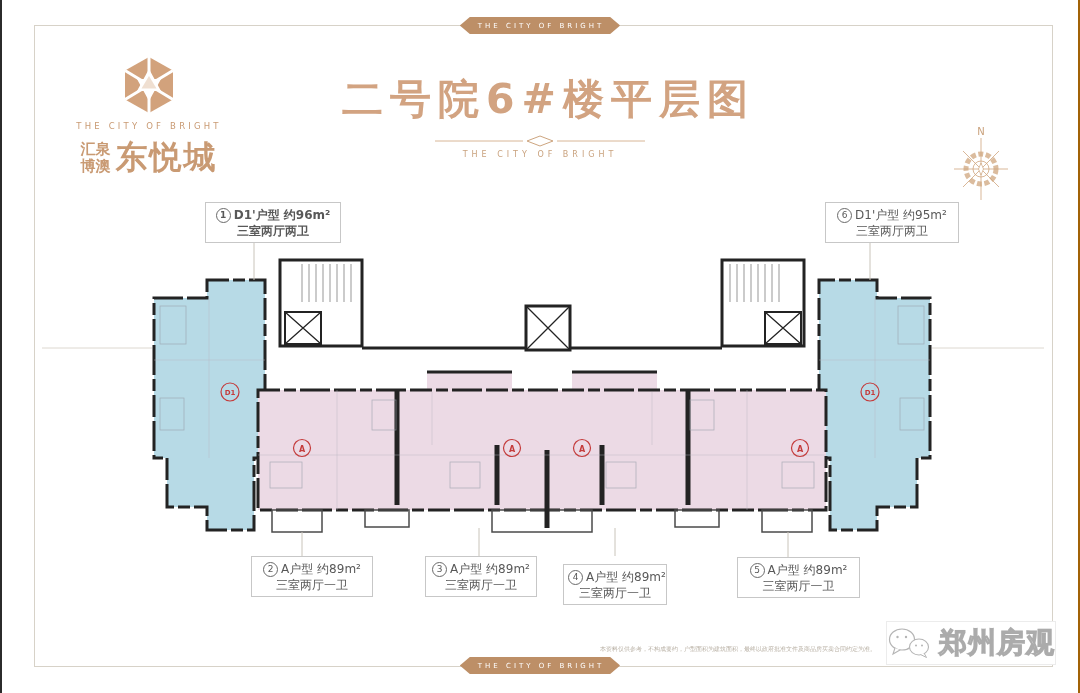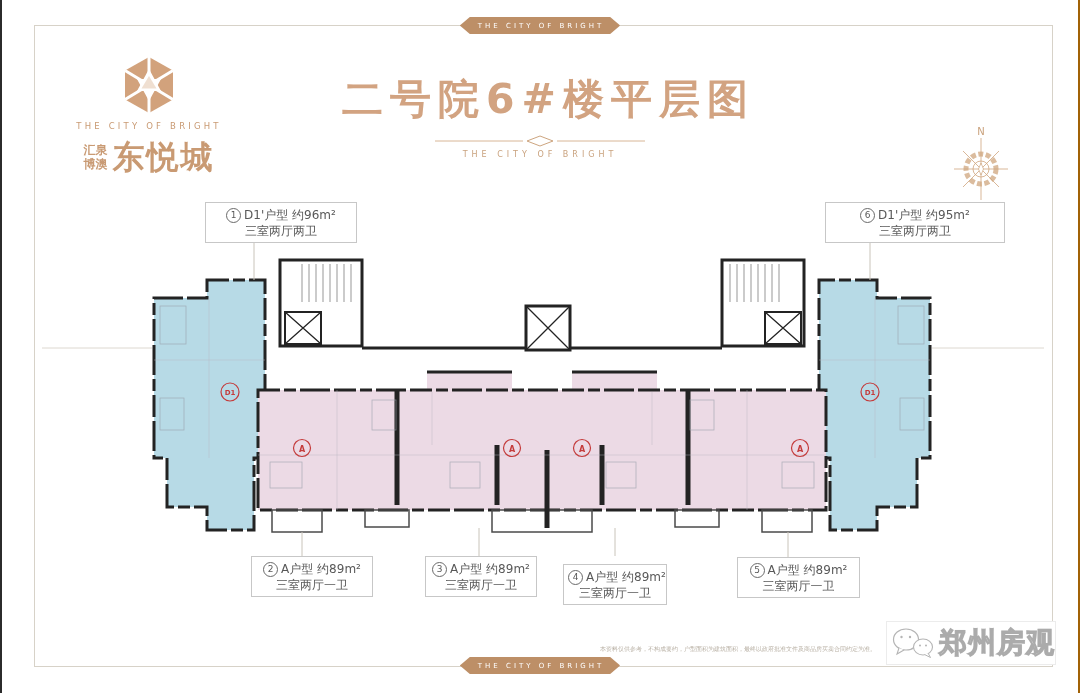--- a/index.html
+++ b/index.html
@@ -18,21 +18,21 @@
   .badge{position:absolute;left:50%;transform:translateX(-50%);
     background:var(--badge);color:#fff;font-size:7px;letter-spacing:3px;
     padding:5px 16px 4px 18px;white-space:nowrap;
     clip-path:polygon(10px 0,calc(100% - 10px) 0,100% 50%,calc(100% - 10px) 100%,10px 100%,0 50%);}
   .badge.top{top:17px;} .badge.bottom{top:657px;}
 
   
   .logo{position:absolute;left:52px;top:54px;width:190px;text-align:center;color:var(--accent);}
   .logo-en{font-size:8.5px;letter-spacing:3.2px;margin-top:5px;white-space:nowrap;}
   .logo-cn{display:flex;align-items:center;justify-content:center;margin-top:5px;gap:5px;}
-  .logo-small{font-size:12px;line-height:1.15;text-align:right;font-weight:bold;}
+  .logo-small{font-size:15px;line-height:1.15;text-align:right;font-weight:bold;}
   .logo-main{font-size:32px;font-weight:bold;letter-spacing:2px;}
 
   
   .title{position:absolute;left:0;top:72px;width:100%;text-align:center;
     font-size:41px;font-weight:bold;color:#d2a381;letter-spacing:7px;padding-left:17px;box-sizing:border-box;}
   .title-div{position:absolute;left:50%;top:134px;transform:translateX(-50%);}
   .title-en{position:absolute;left:0;top:150px;width:100%;text-align:center;
     font-size:8px;letter-spacing:4px;color:#c9a27e;}
 
   
@@ -60,21 +60,21 @@
   .dim{stroke:#ddd8d0;stroke-width:1;fill:none;}
 
   
   .compass{position:absolute;left:948px;top:122px;color:var(--accent);}
 
   
   .disclaimer{position:absolute;left:598px;top:645px;width:292px;
     font-size:6px;color:#b9b1a5;white-space:nowrap;overflow:hidden;}
   .watermark{position:absolute;left:884px;top:621px;width:168px;height:42px;
     background:#fff;border:1px solid #ececec;display:flex;align-items:center;
-    justify-content:flex-end;gap:4px;}
+    justify-content:space-between;gap:4px;}
   .wm-text{font-size:28px;font-weight:bold;color:#ffffff;
     -webkit-text-stroke:1.1px #ababab;text-shadow:0 0 1px #bbb;letter-spacing:1px;}
 </style>
 </head>
 <body>
 
 <div class="page">
 
   <div class="frame"></div>
 
@@ -188,25 +188,25 @@
       <text class="redt" x="510" y="451.5" font-size="8">A</text>
       <circle class="redc" cx="580" cy="448" r="8.5"></circle>
       <text class="redt" x="580" y="451.5" font-size="8">A</text>
       <circle class="redc" cx="798" cy="448" r="8.5"></circle>
       <text class="redt" x="798" y="451.5" font-size="8">A</text>
     </g>
 
     <path class="leader" d="M252 242 V280 M868 242 V280 M300 532 V556 M477 528 V556 M613 528 V556 M786 532 V557"></path>
   </svg>
 
-  <div class="ulabel" style="left:203px;top:202px;width:152px;">
+  <div class="ulabel" style="left:203px;top:202px;width:136px;font-weight:bold;">
     <div><span class="cnum">1</span><span>D1'户型 约96m²</span></div>
     <div>三室两厅两卫</div>
   </div>
-  <div class="ulabel" style="left:823px;top:202px;width:180px;">
+  <div class="ulabel" style="left:823px;top:202px;width:134px;">
     <div><span class="cnum">6</span><span>D1'户型 约95m²</span></div>
     <div>三室两厅两卫</div>
   </div>
   <div class="ulabel" style="left:249px;top:556px;width:122px;">
     <div><span class="cnum">2</span><span>A户型 约89m²</span></div>
     <div>三室两厅一卫</div>
   </div>
   <div class="ulabel" style="left:423px;top:556px;width:112px;">
     <div><span class="cnum">3</span><span>A户型 约89m²</span></div>
     <div>三室两厅一卫</div>

